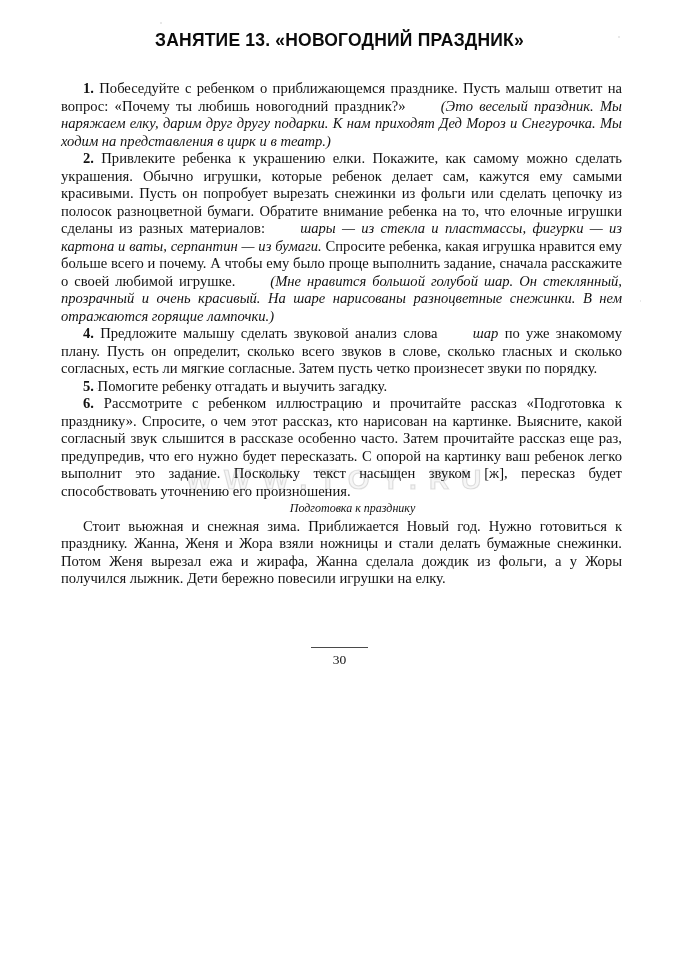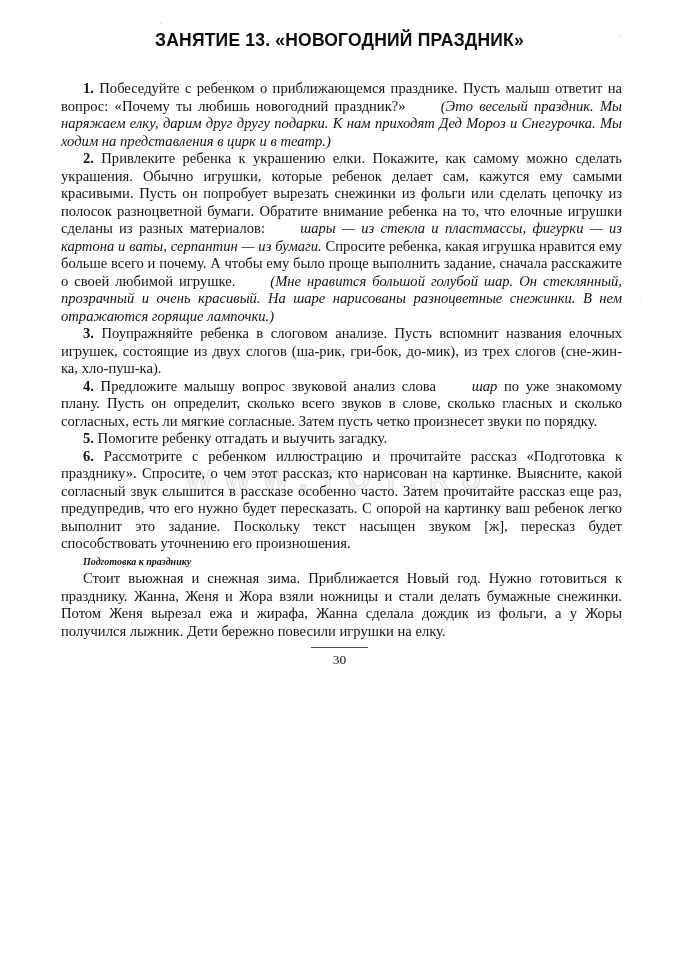--- a/index.html
+++ b/index.html
@@ -33,24 +33,24 @@
   p.para { margin: 0; text-indent: 22px; }
   .num { font-weight: bold; }
   .it { font-style: italic; margin-left: 29px; }
   .riddle {
     margin: 9px 0 7px 224px;
     text-align: left;
   }
   .riddle .riddle-line { line-height: 17.6px; }
   .story-heading {
     margin: 11px 0 8px 0;
-    text-align: left;
-    font-weight: bold;
+    text-align: center;
+    font-weight: normal;
     font-style: italic;
-    font-size: 10px;
+    font-size: 12px;
   }
   .watermark {
     position: absolute;
     top: 464px;
     left: 0;
     width: 679px;
     text-align: center;
     font-family: "Liberation Sans", sans-serif;
     font-weight: bold;
     font-size: 28px;
@@ -85,23 +85,22 @@
   <div class="page-title">ЗАНЯТИЕ 13. «НОВОГОДНИЙ ПРАЗДНИК»</div>
 
   <div class="watermark">WWW.TOY.RU</div>
 
   <div class="content">
 
     <p class="para"><span class="num">1.</span><span> Побеседуйте с ребенком о приближающемся празднике. Пусть малыш ответит на вопрос: «Почему ты любишь новогодний праздник?» </span><span class="it">(Это веселый праздник. Мы наряжаем елку, дарим друг другу подарки. К нам приходят Дед Мороз и Снегурочка. Мы ходим на представления в цирк и в театр.)</span></p>
 
     <p class="para"><span class="num">2.</span><span> Привлеките ребенка к украшению елки. Покажите, как самому можно сделать украшения. Обычно игрушки, которые ребенок делает сам, кажутся ему самыми красивыми. Пусть он попробует вырезать снежинки из фольги или сделать цепочку из полосок разноцветной бумаги. Обратите внимание ребенка на то, что елочные игрушки сделаны из разных материалов: </span><span class="it">шары — из стекла и пластмассы, фигурки — из картона и ваты, серпантин — из бумаги.</span><span> Спросите ребенка, какая игрушка нравится ему больше всего и почему. А чтобы ему было проще выполнить задание, сначала расскажите о своей любимой игрушке. </span><span class="it">(Мне нравится большой голубой шар. Он стеклянный, прозрачный и очень красивый. На шаре нарисованы разноцветные снежинки. В нем отражаются горящие лампочки.)</span></p>
 
-    <p class="para"><span class="num">3.</span><span> Поупражняйте ребенка в слоговом анализе. Пусть вспомнит названия елочных игрушек, состоящие из двух слогов (ша-рик, гри-бок, до-мик), из трех слогов (сне-жин-ка, хло-пуш-ка).</span></p>
 
-    <p class="para"><span class="num">4.</span><span> Предложите малышу вопрос звуковой анализ слова </span><span class="it">шар</span><span> по уже знакомому плану. Пусть он определит, сколько всего звуков в слове, сколько гласных и сколько согласных, есть ли мягкие согласные. Затем пусть четко произнесет звуки по порядку.</span></p>
+    <p class="para"><span class="num">4.</span><span> Предложите малышу сделать звуковой анализ слова </span><span class="it">шар</span><span> по уже знакомому плану. Пусть он определит, сколько всего звуков в слове, сколько гласных и сколько согласных, есть ли мягкие согласные. Затем пусть четко произнесет звуки по порядку.</span></p>
 
     <p class="para"><span class="num">5.</span><span> Помогите ребенку отгадать и выучить загадку.</span></p>
 
 
     <p class="para"><span class="num">6.</span><span> Рассмотрите с ребенком иллюстрацию и прочитайте рассказ «Подготовка к празднику». Спросите, о чем этот рассказ, кто нарисован на картинке. Выясните, какой согласный звук слышится в рассказе особенно часто. Затем прочитайте рассказ еще раз, предупредив, что его нужно будет пересказать. С опорой на картинку ваш ребенок легко выполнит это задание. Поскольку текст насыщен звуком [ж], пересказ будет способствовать уточнению его произношения.</span></p>
 
     <p class="para story-heading">Подготовка к празднику</p>
 
     <p class="para">Стоит вьюжная и снежная зима. Приближается Новый год. Нужно готовиться к празднику. Жанна, Женя и Жора взяли ножницы и стали делать бумажные снежинки. Потом Женя вырезал ежа и жирафа, Жанна сделала дождик из фольги, а у Жоры получился лыжник. Дети бережно повесили игрушки на елку.</p>
 

